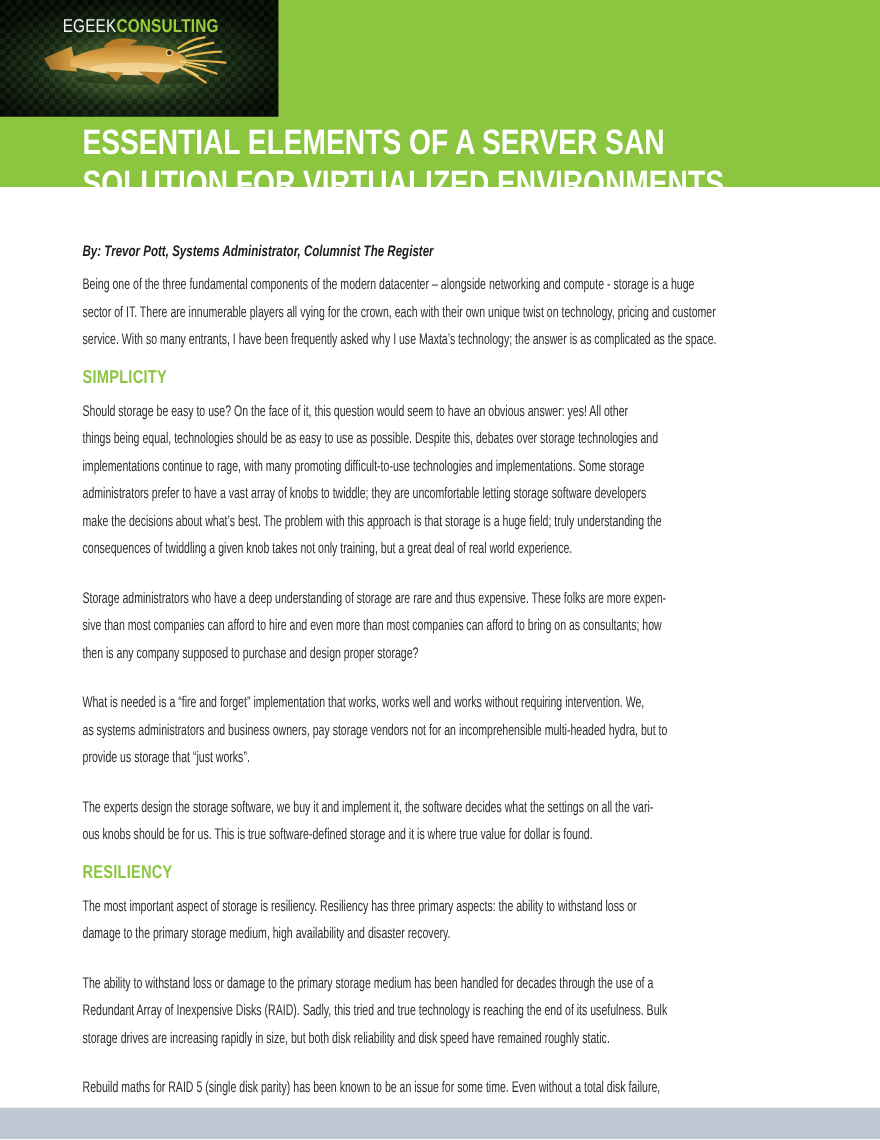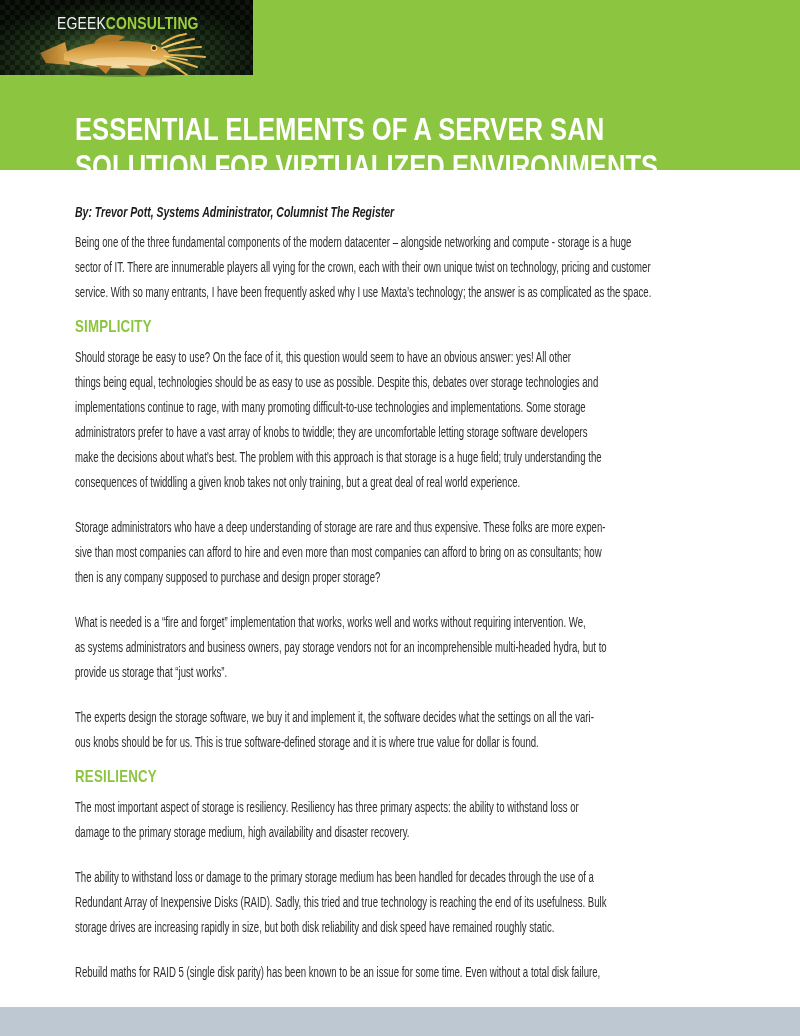--- a/index.html
+++ b/index.html
@@ -7,21 +7,21 @@
     position:relative; width:800px; height:1036px; overflow:hidden;
     background:#ffffff; font-family:"Liberation Sans", sans-serif;
   }
   
   .band {
     position:absolute; top:0; left:0; width:800px; height:170px;
     background:#8cc540;
   }
   
   .logo-block {
-    position:absolute; top:0; left:0; width:253px; height:75px;
+    position:absolute; top:0; left:0; width:253px; height:106px;
     background-color:#0b120b;
     background-image:
       radial-gradient(ellipse 150px 60px at 120px 60px, rgba(118,158,78,0.85), rgba(40,70,35,0.30) 58%, rgba(0,0,0,0.55) 100%),
       linear-gradient(45deg, rgba(62,94,42,0.38) 25%, transparent 25%, transparent 75%, rgba(62,94,42,0.38) 75%),
       linear-gradient(45deg, rgba(62,94,42,0.38) 25%, transparent 25%, transparent 75%, rgba(62,94,42,0.38) 75%);
     background-size:100% 100%, 10px 10px, 10px 10px;
     background-position:0 0, 0 0, 5px 5px;
   }
   .logo-text {
     position:absolute; left:57px; top:14px; font-size:17px; line-height:19px;
@@ -31,21 +31,21 @@
   .brand-white { color:#f4f4f4; font-weight:normal; }
   .brand-green { color:#9dce3e; font-weight:bold; }
   .fish { position:absolute; left:38px; top:32px; }
   
   .title {
     position:absolute; left:75px; top:111px; width:900px;
     color:#ffffff; font-weight:bold; font-size:32px; line-height:37px;
     transform:scaleX(0.80); transform-origin:left top; white-space:pre-line;
   }
   
-  .content { position:absolute; left:75px; top:183px; width:672px; }
+  .content { position:absolute; left:75px; top:199px; width:672px; }
   .byline {
     margin-top:20px; width:896px; font-size:14px; line-height:18px;
     font-weight:bold; font-style:italic; color:#1c1c1c;
     transform:scaleX(0.75); transform-origin:left top; white-space:pre-line;
   }
   .bp {
     width:980px; font-size:14px; line-height:25px; color:#2d2d2d;
     transform:scaleX(0.686); transform-origin:left top; white-space:pre-line;
   }
   .sec-h {

